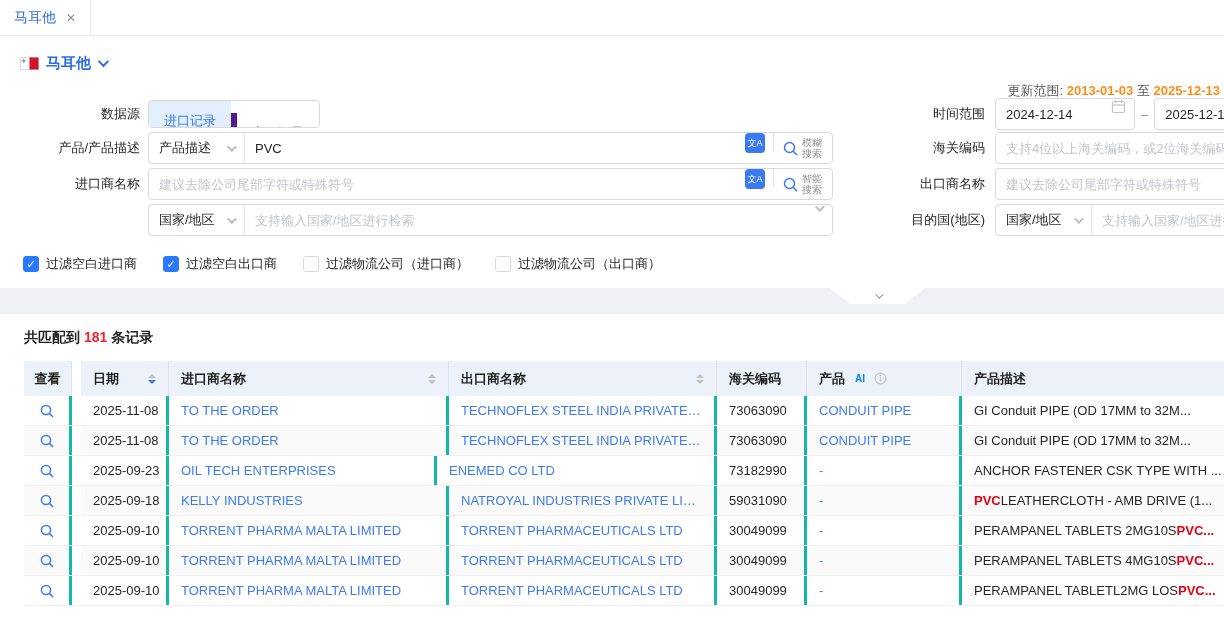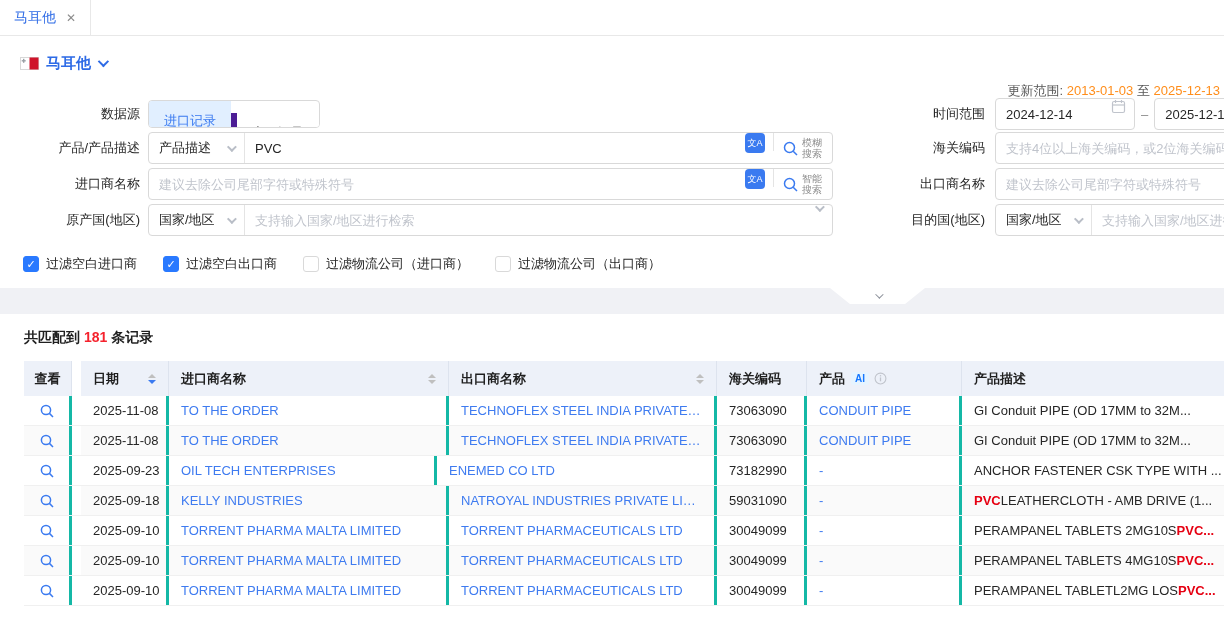--- a/index.html
+++ b/index.html
@@ -15,21 +15,21 @@
 
   
   .panel { position:relative; background:#fff; padding-top:10px; }
   .country-row { display:flex; align-items:center; gap:7px; margin:4px 0 0 20px; height:26px; }
   .country-name { color:#2e6be6; font-size:15px; font-weight:bold; }
   .chev { width:8px; height:8px; border-right:2px solid #2e6be6; border-bottom:2px solid #2e6be6;
     transform:rotate(45deg) translateY(-2px); display:inline-block; }
   .chev.gray { border-color:#b9bec7; width:7px; height:7px; }
 
   .update-range { position:absolute; top:46px; right:4px; font-size:13px; color:#595959; white-space:nowrap; }
-  .update-range b { color:#ff8d1a; font-weight:normal; }
+  .update-range b { color:#ff8d1a; font-weight:bold; }
   .update-range .to { color:#595959; font-weight:normal; }
 
   .frow { position:relative; height:32px; margin:4px 0; }
   .frow .lbl { position:absolute; left:0; width:140px; text-align:right; line-height:32px; color:#262626; }
   .frow .lctrl { position:absolute; left:148px; top:0; display:flex; align-items:center; height:32px; }
   .frow .rlbl { position:absolute; left:845px; width:140px; text-align:right; line-height:32px; color:#262626; }
   .frow .rctrl { position:absolute; left:995px; top:0; display:flex; align-items:center; height:32px; white-space:nowrap; }
   .frow.first { margin-top:24px; height:28px; }
   .frow.first .lbl,.frow.first .rlbl { line-height:28px; }
   .frow.first .lctrl,.frow.first .rctrl { height:28px; }
@@ -214,21 +214,20 @@
     </div>
     <div class="rlbl">出口商名称</div>
     <div class="rctrl">
       <div class="box rbox">
         <input placeholder="建议去除公司尾部字符或特殊符号" style="">
       </div>
     </div>
   </div>
 
   <div class="frow">
-    <div class="lbl">原产国(地区)</div>
     <div class="lctrl">
       <div class="box wide">
         <div class="sel">
           <span>国家/地区</span>
           <span class="chev gray"></span>
         </div>
         <input placeholder="支持输入国家/地区进行检索" style="">
         <span class="chev gray sel-caret"></span>
       </div>
     </div>

